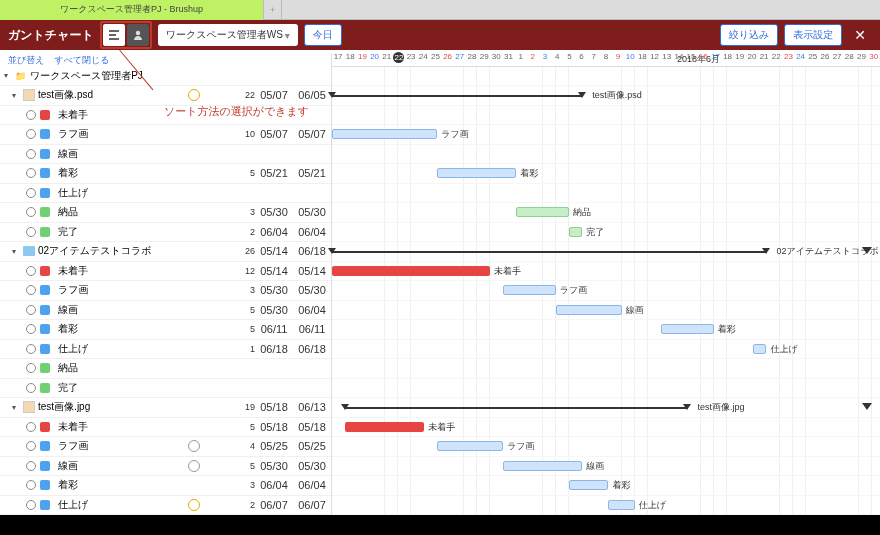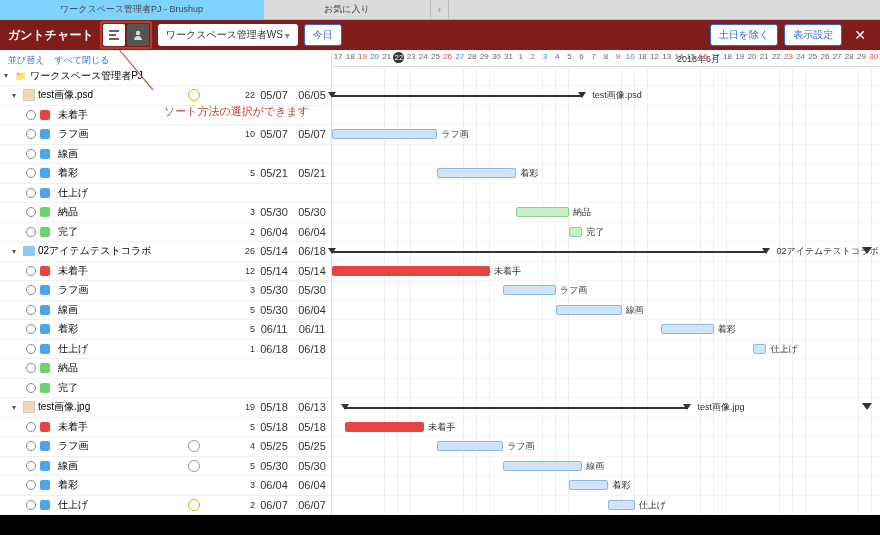--- a/index.html
+++ b/index.html
@@ -1,19 +1,19 @@
 <!DOCTYPE html>
 <html><head>
 <meta charset="utf-8">
 <style>
 * { margin: 0; padding: 0; box-sizing: border-box; font-family: "Hiragino Sans", "Meiryo", sans-serif; }
 body { width: 880px; height: 535px; background: #fff; overflow: hidden; font-size: 10px; position: relative; }
 .tabbar { height: 20px; background: #dcdcdc; display: flex; align-items: center; border-bottom: 1px solid #bbb; }
 .tab { height: 20px; padding: 0 60px; font-size: 9px; display: flex; align-items: center; border-right: 1px solid #bbb; color: #444; }
-.tab.active { background: #7dd3fc; }
+.tab.active { background: #bef264; }
 .tab.plus { padding: 0 6px; color: #999; }
 .toolbar { height: 30px; background: #7f1d1d; display: flex; align-items: center; padding: 0 8px; gap: 6px; color: #fff; }
 .title { font-size: 12px; font-weight: bold; }
 .iconbtn { width: 22px; height: 22px; display: flex; align-items: center; justify-content: center; background: #fff; border-radius: 2px; color: #333; }
 .iconbtn.dark { background: #555; color: #eee; }
 .highlight-box { border: 2px solid #c0392b; padding: 1px; display: flex; gap: 2px; border-radius: 2px; }
 .select { height: 22px; background: #fff; border-radius: 3px; padding: 0 8px; display: flex; align-items: center; font-size: 10px; color: #333; min-width: 140px; justify-content: space-between; }
 .btn { height: 22px; padding: 0 8px; background: #fff; color: #2d6cdf; border: 1px solid #2d6cdf; border-radius: 3px; display: flex; align-items: center; font-size: 10px; }
 .spacer { flex: 1; }
 .closebtn { color: #fff; font-size: 14px; padding: 0 6px; }
@@ -65,21 +65,20 @@
 .expand-tri { position: absolute; right: 8px; top: 5px; width: 0; height: 0; border-left: 5px solid transparent; border-right: 5px solid transparent; border-top: 7px solid #333; }
 .annotation-line1 { position: absolute; top: 50px; left: 119px; width: 1px; height: 52px; border-left: 1px solid #c0392b; transform: rotate(-40deg); transform-origin: top; }
 .annotation-text { position: absolute; top: 104px; left: 164px; color: #c0392b; font-size: 11px; }
 .bottom-black { position: absolute; bottom: 0; left: 0; right: 0; height: 20px; background: #000; }
 </style>
 </head>
 <body>
 
 <div class="tabbar">
   <div class="tab active">ワークスペース管理者PJ - Brushup</div>
-  <div class="tab">お気に入り</div>
   <div class="tab plus">+</div>
 </div>
 
 <div class="toolbar">
   <span class="title">ガントチャート</span>
   <div class="highlight-box">
     <div class="iconbtn">
         <svg width="12" height="12" viewBox="0 0 12 12">
           <path d="M1 2h10M1 6h7M1 10h10" stroke="#333" stroke-width="1.5"></path>
         </svg>
@@ -90,21 +89,21 @@
           <path d="M2 11c0-2.2 1.8-4 4-4s4 1.8 4 4" fill="#ddd"></path>
         </svg>
       </div>
   </div>
   <div class="select">
     <span>ワークスペース管理者WS</span>
     <span style="color:#888">▾</span>
   </div>
   <div class="btn">今日</div>
   <div class="spacer"></div>
-  <div class="btn">土日を除く</div>
+  <div class="btn">絞り込み</div>
   <div class="btn">表示設定</div>
   <div class="closebtn">✕</div>
 </div>
 
 <div class="main">
   <div class="left">
     <div class="left-controls">
       <span>並び替え</span>
       <span>すべて閉じる</span>
     </div>

